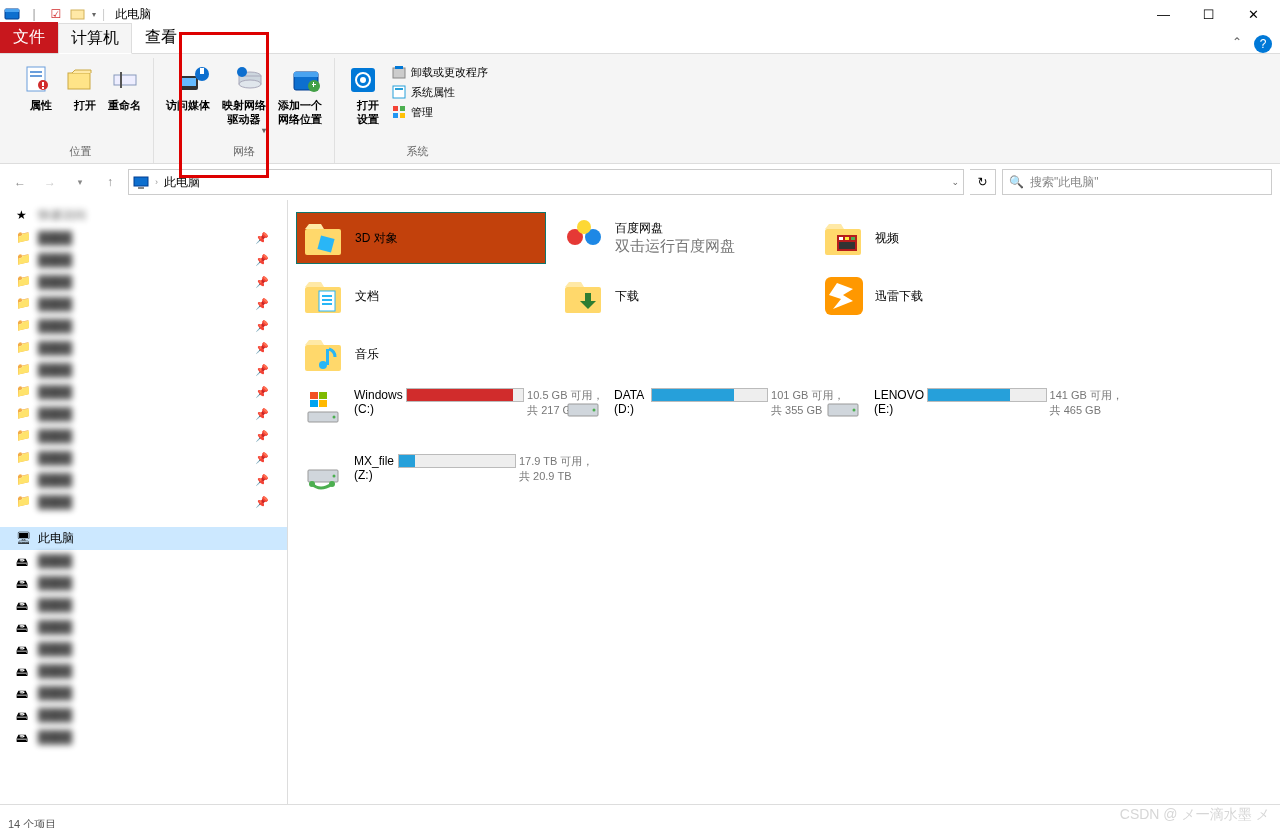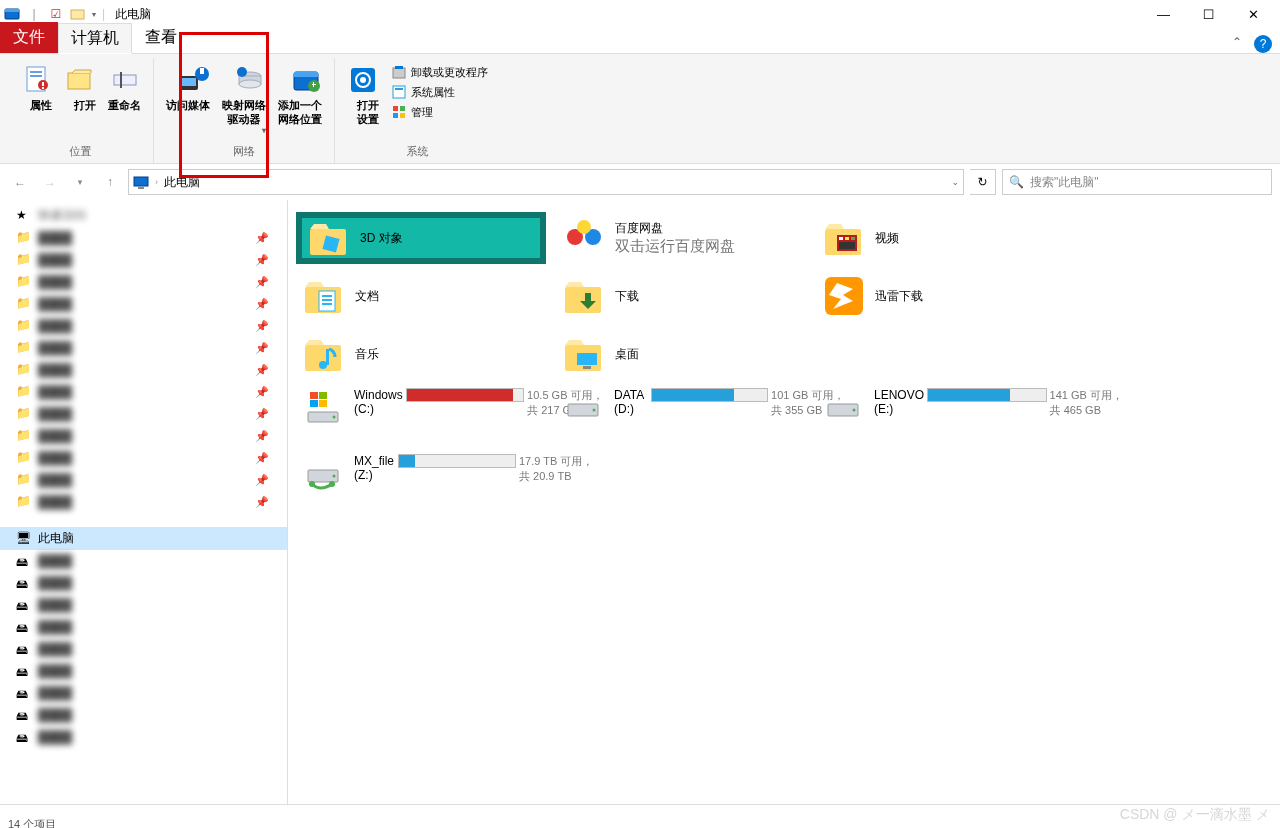--- a/index.html
+++ b/index.html
@@ -38,21 +38,21 @@
 .sidebar { width: 288px; border-right: 1px solid #ddd; overflow-y: auto; padding: 4px 0; position: relative; }
 .sbitem { display: flex; align-items: center; padding: 3px 16px; gap: 6px; font-size: 12px; position: relative; }
 .sbitem.sel { background: #cce8ff; }
 .sbitem .pin { position: absolute; right: 18px; color: #888; font-size: 11px; }
 .sbitem .sic { width: 16px; height: 16px; display: inline-block; }
 .sbitem .lbl { filter: blur(3px); opacity: 0.7; }
 .sbitem.sel .lbl, .sbitem.noblur .lbl { filter: none; opacity: 1; }
 .content { flex: 1; padding: 12px 8px; overflow-y: auto; }
 .grid { display: grid; grid-template-columns: repeat(3, 250px); gap: 6px 10px; }
 .folder-item { display: flex; align-items: center; gap: 10px; height: 52px; padding: 2px 6px; border: 1px solid transparent; }
-.folder-item.sel { background: #14b8a6; border: 6px solid #0f766e; }
+.folder-item.sel { background: #c2410c; border: 1px solid #0f766e; }
 .folder-item .fic { width: 42px; height: 42px; display: flex; align-items: center; justify-content: center; }
 .folder-item .finfo { display: flex; flex-direction: column; }
 .folder-item .fname { font-size: 12px; }
 .folder-item .fsub { font-size: 15px; color: #777; }
 .drive-item { display: flex; align-items: flex-start; gap: 10px; height: 60px; padding: 2px 6px; }
 .drive-item .dic { width: 42px; height: 42px; display: flex; align-items: center; justify-content: center; }
 .drive-item .dinfo { display: flex; flex-direction: row; flex: 1; gap: 3px; }
 .drive-item .dname { font-size: 12px; }
 .drive-item .dbar { width: 180px; height: 14px; border: 1px solid #bbb; background: #eee; }
 .drive-item .dfill { height: 100%; }
@@ -426,33 +426,20 @@
               <path d="M2 12 l4-5 h12 l3 5" fill="#ffe9a6"></path>
               <circle cx="20" cy="32" r="4" fill="#29b6f6"></circle>
               <rect x="23" y="16" width="3" height="16" fill="#29b6f6"></rect>
               <path d="M26 16 q6 2 6 8" fill="none" stroke="#29b6f6" stroke-width="3"></path>
             </svg>
           </div>
           <div class="finfo">
             <div class="fname">音乐</div>
           </div>
         </div>
-        <div class="folder-item">
-          <div class="fic">
-            <svg width="42" height="42">
-              <rect x="2" y="12" width="36" height="26" fill="#ffd86b" rx="2"></rect>
-              <path d="M2 12 l4-5 h12 l3 5" fill="#ffe9a6"></path>
-              <rect x="14" y="20" width="20" height="12" fill="#29b6f6"></rect>
-              <rect x="20" y="33" width="8" height="3" fill="#888"></rect>
-            </svg>
-          </div>
-          <div class="finfo">
-            <div class="fname">桌面</div>
-          </div>
-        </div>
       </div>
     <div class="grid" id="drives" style="margin-top:6px">
         <div class="drive-item">
           <div class="dic">
             <svg width="42" height="42">
               <rect x="6" y="24" width="30" height="10" fill="#d0d6dc" stroke="#999" rx="1"></rect>
               <circle cx="32" cy="29" r="1.5" fill="#4caf50"></circle>
               <rect x="8" y="4" width="8" height="7" fill="#f25022"></rect>
               <rect x="17" y="4" width="8" height="7" fill="#7fba00"></rect>
               <rect x="8" y="12" width="8" height="7" fill="#00a4ef"></rect>

